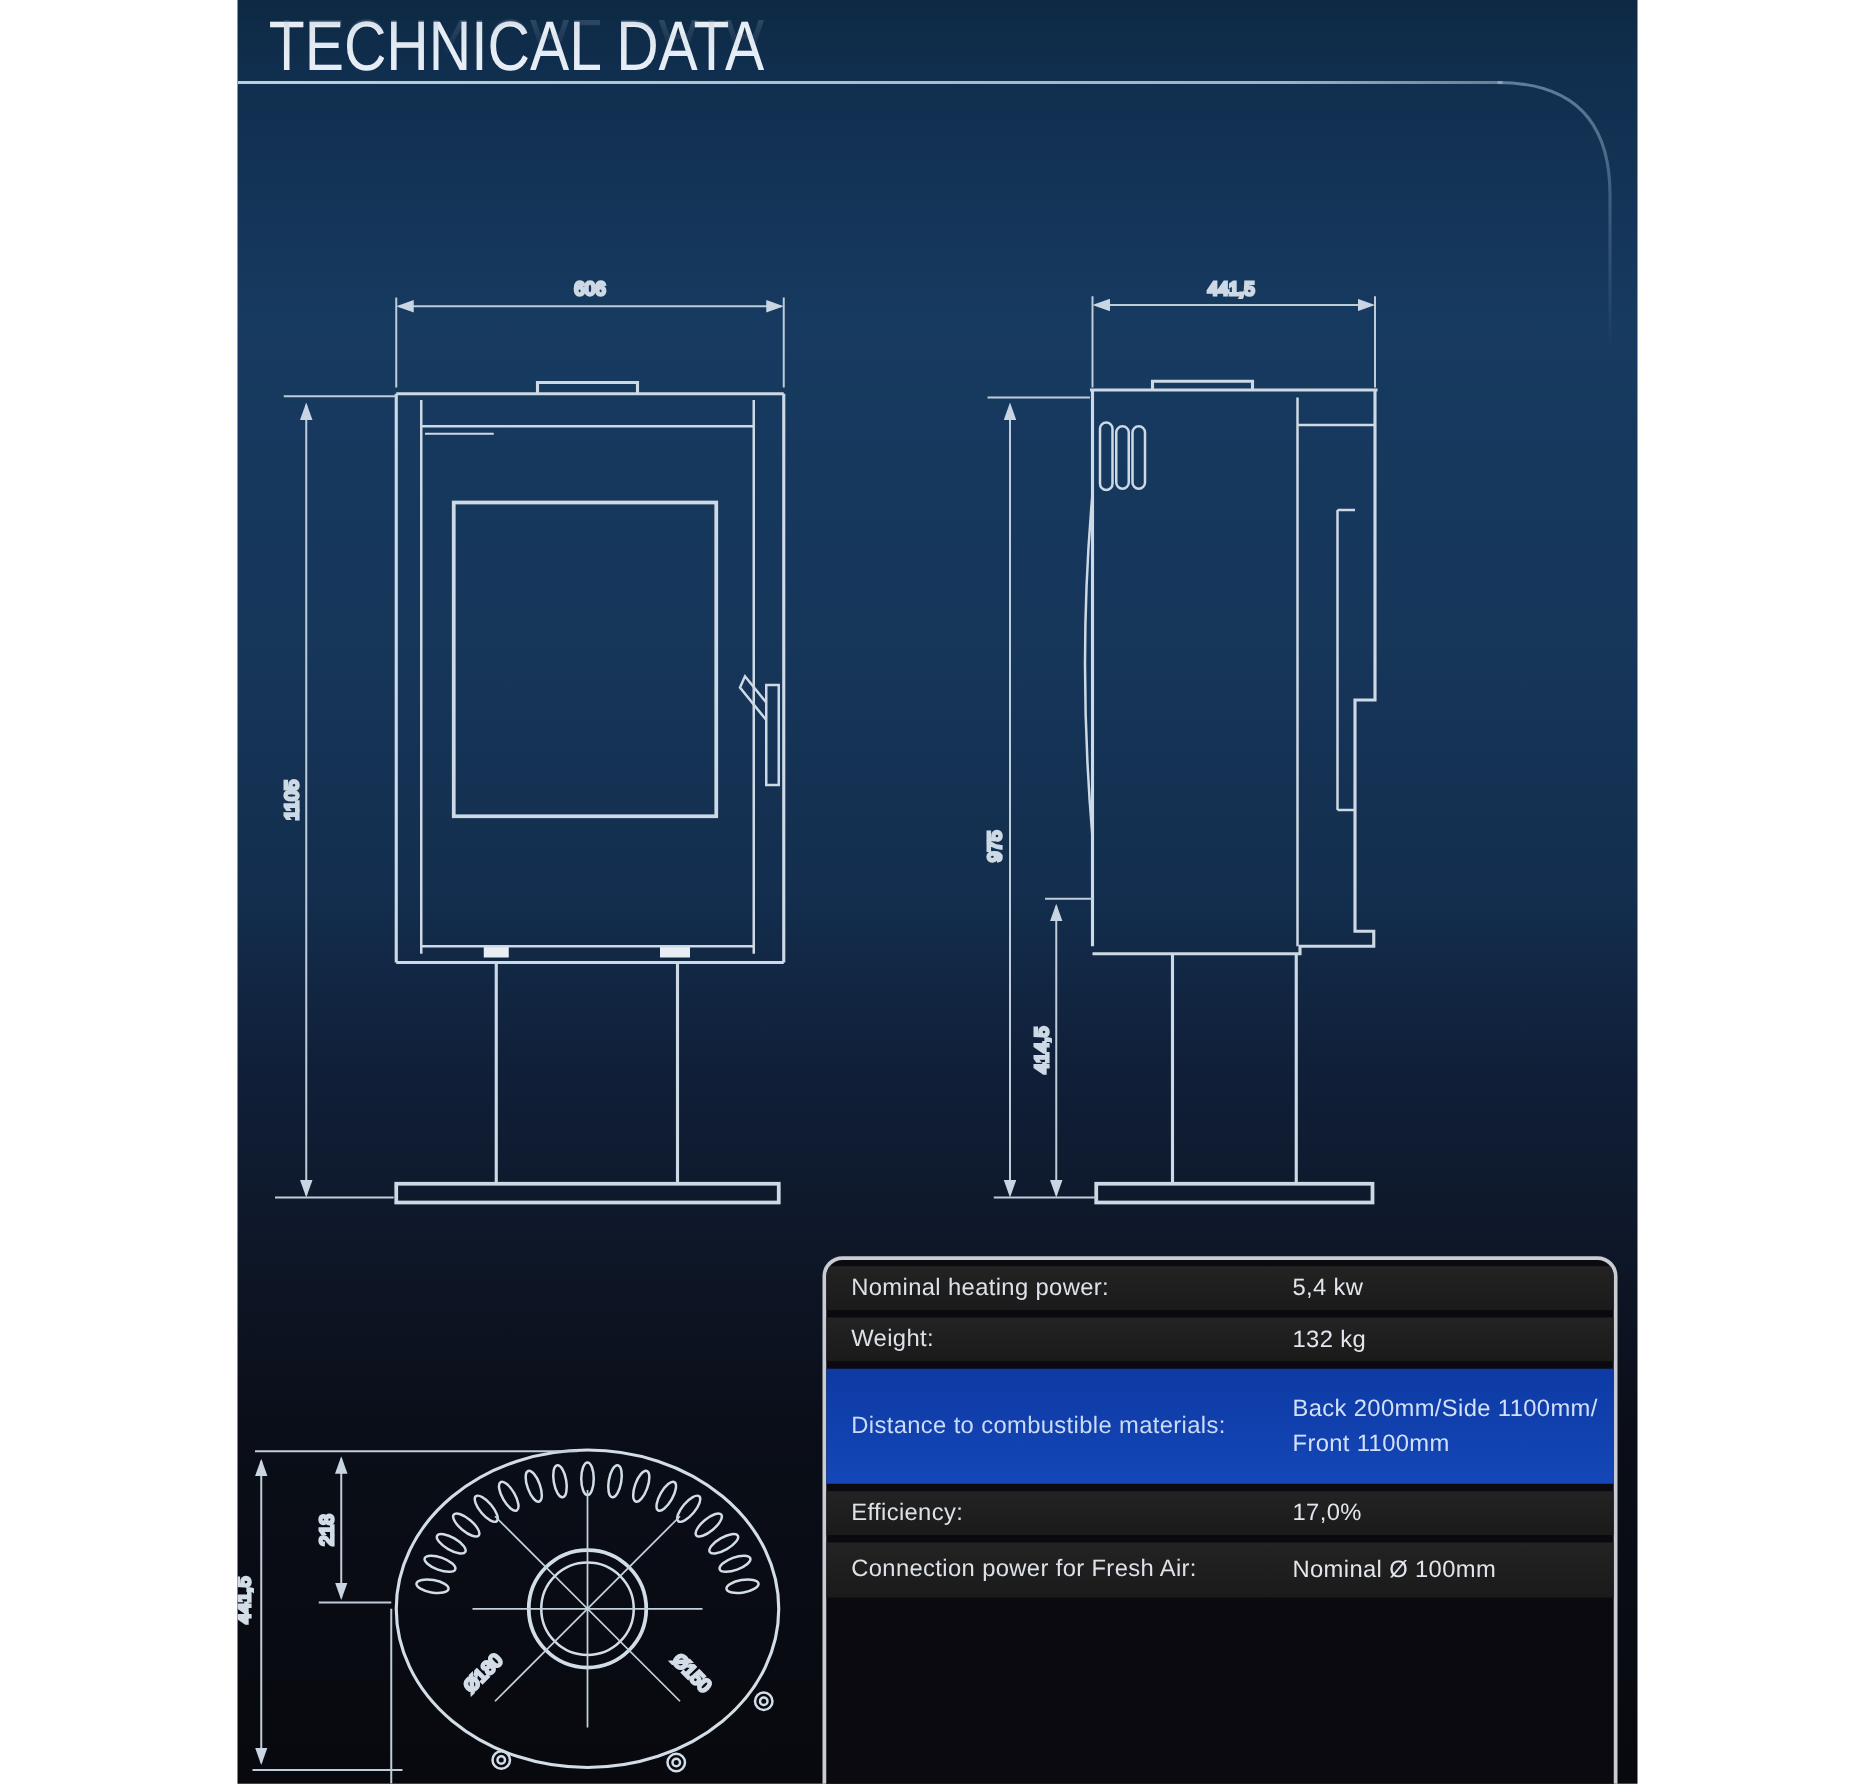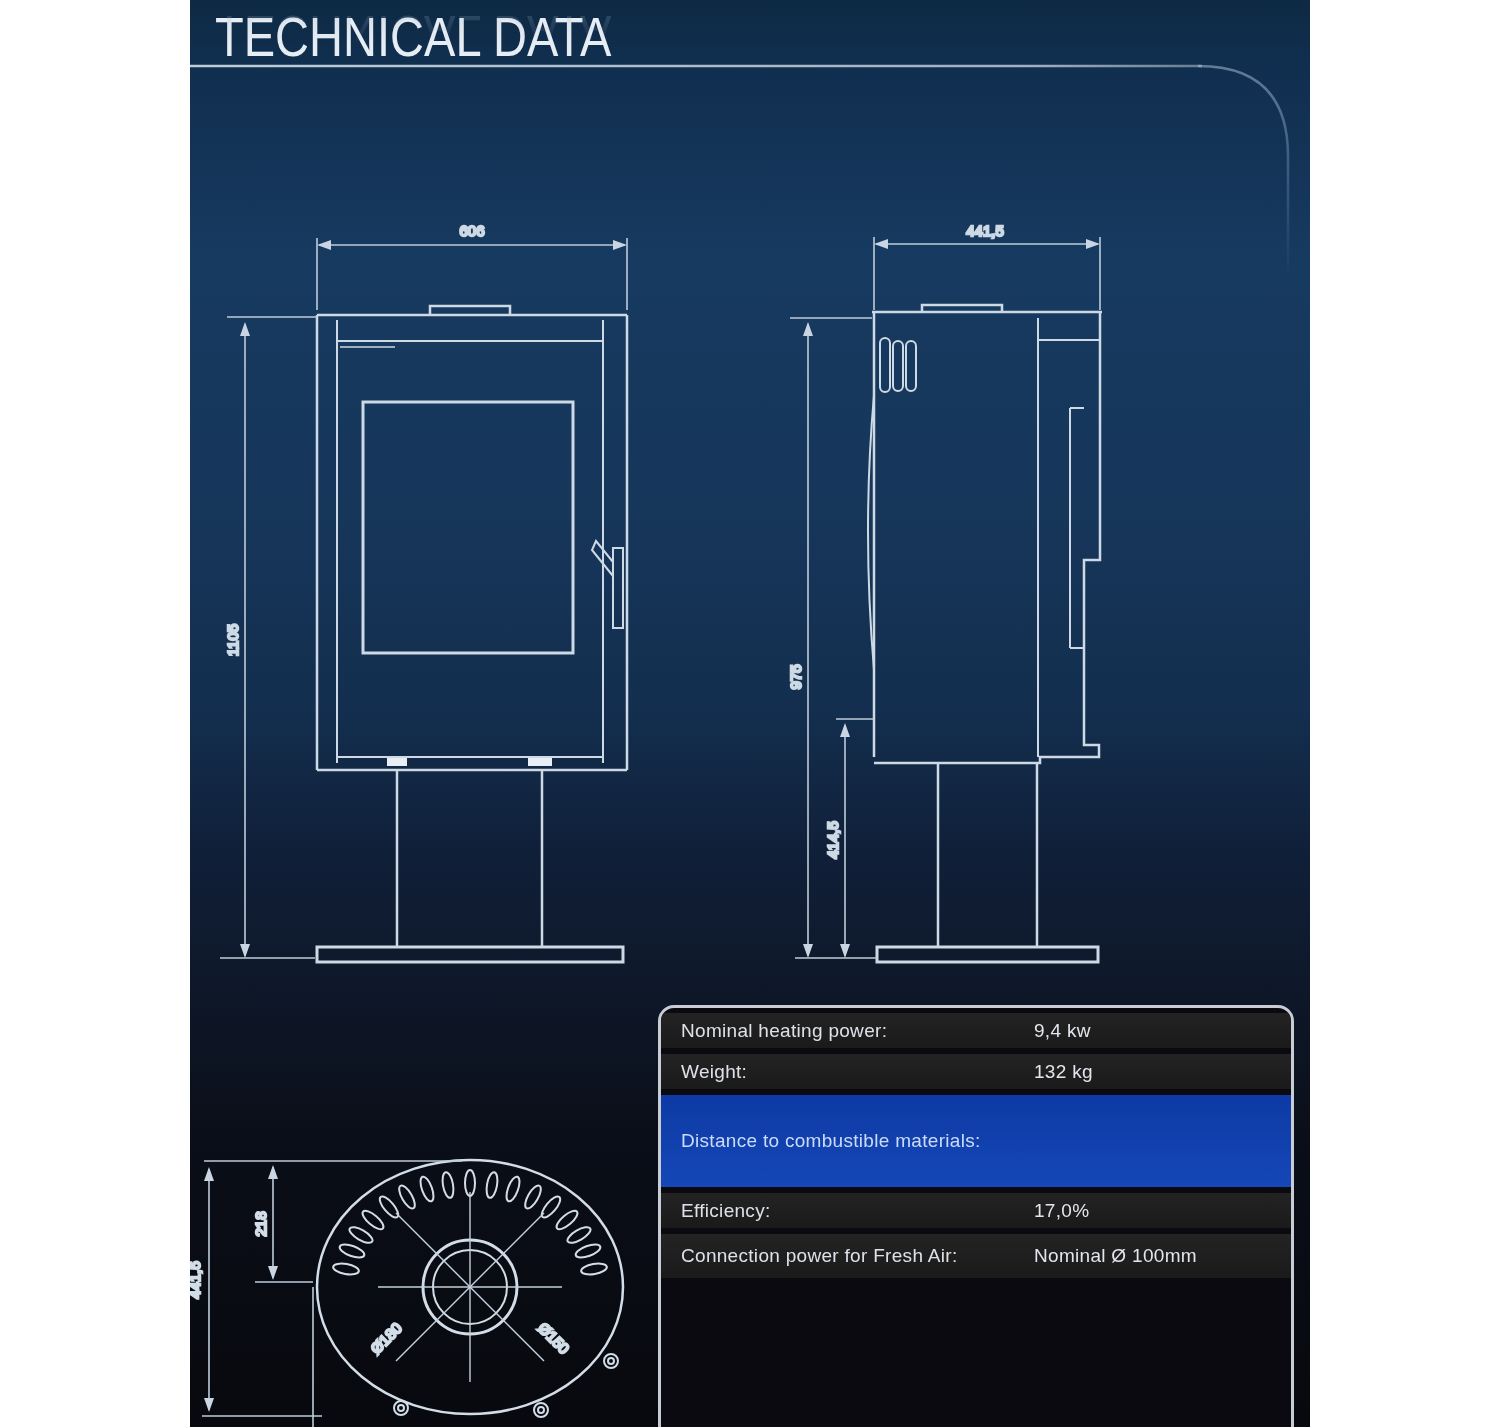--- a/index.html
+++ b/index.html
@@ -224,31 +224,33 @@
         <line x1="123" y1="1287" x2="123" y2="1427"></line>
       </g>
       <text x="10" y="1280" text-anchor="middle" transform="rotate(-90 10 1280)">441,5</text>
     </g>
   </svg>
 
   <div class="spec-table">
 
     <div class="spec-row dark">
       <span class="spec-label">Nominal heating power:</span>
-      <span class="spec-value">9,4 kw</span>
+      <span class="spec-value">5,4 kw</span>
     </div>
 
 
     <div class="spec-row dark">
       <span class="spec-label">Weight:</span>
       <span class="spec-value">132 kg</span>
     </div>
 
     <div class="spec-row blue tall">
       <span class="spec-label">Distance to combustible materials:</span>
+      <span class="spec-value"><span>Back 200mm/Side 1100mm/</span><br>
+        <span>Front 1100mm</span></span>
     </div>
 
     <div class="spec-row dark">
       <span class="spec-label">Efficiency:</span>
       <span class="spec-value">17,0%</span>
     </div>
 
 
     <div class="spec-row dark short-last">
       <span class="spec-label">Connection power for Fresh Air:</span>

